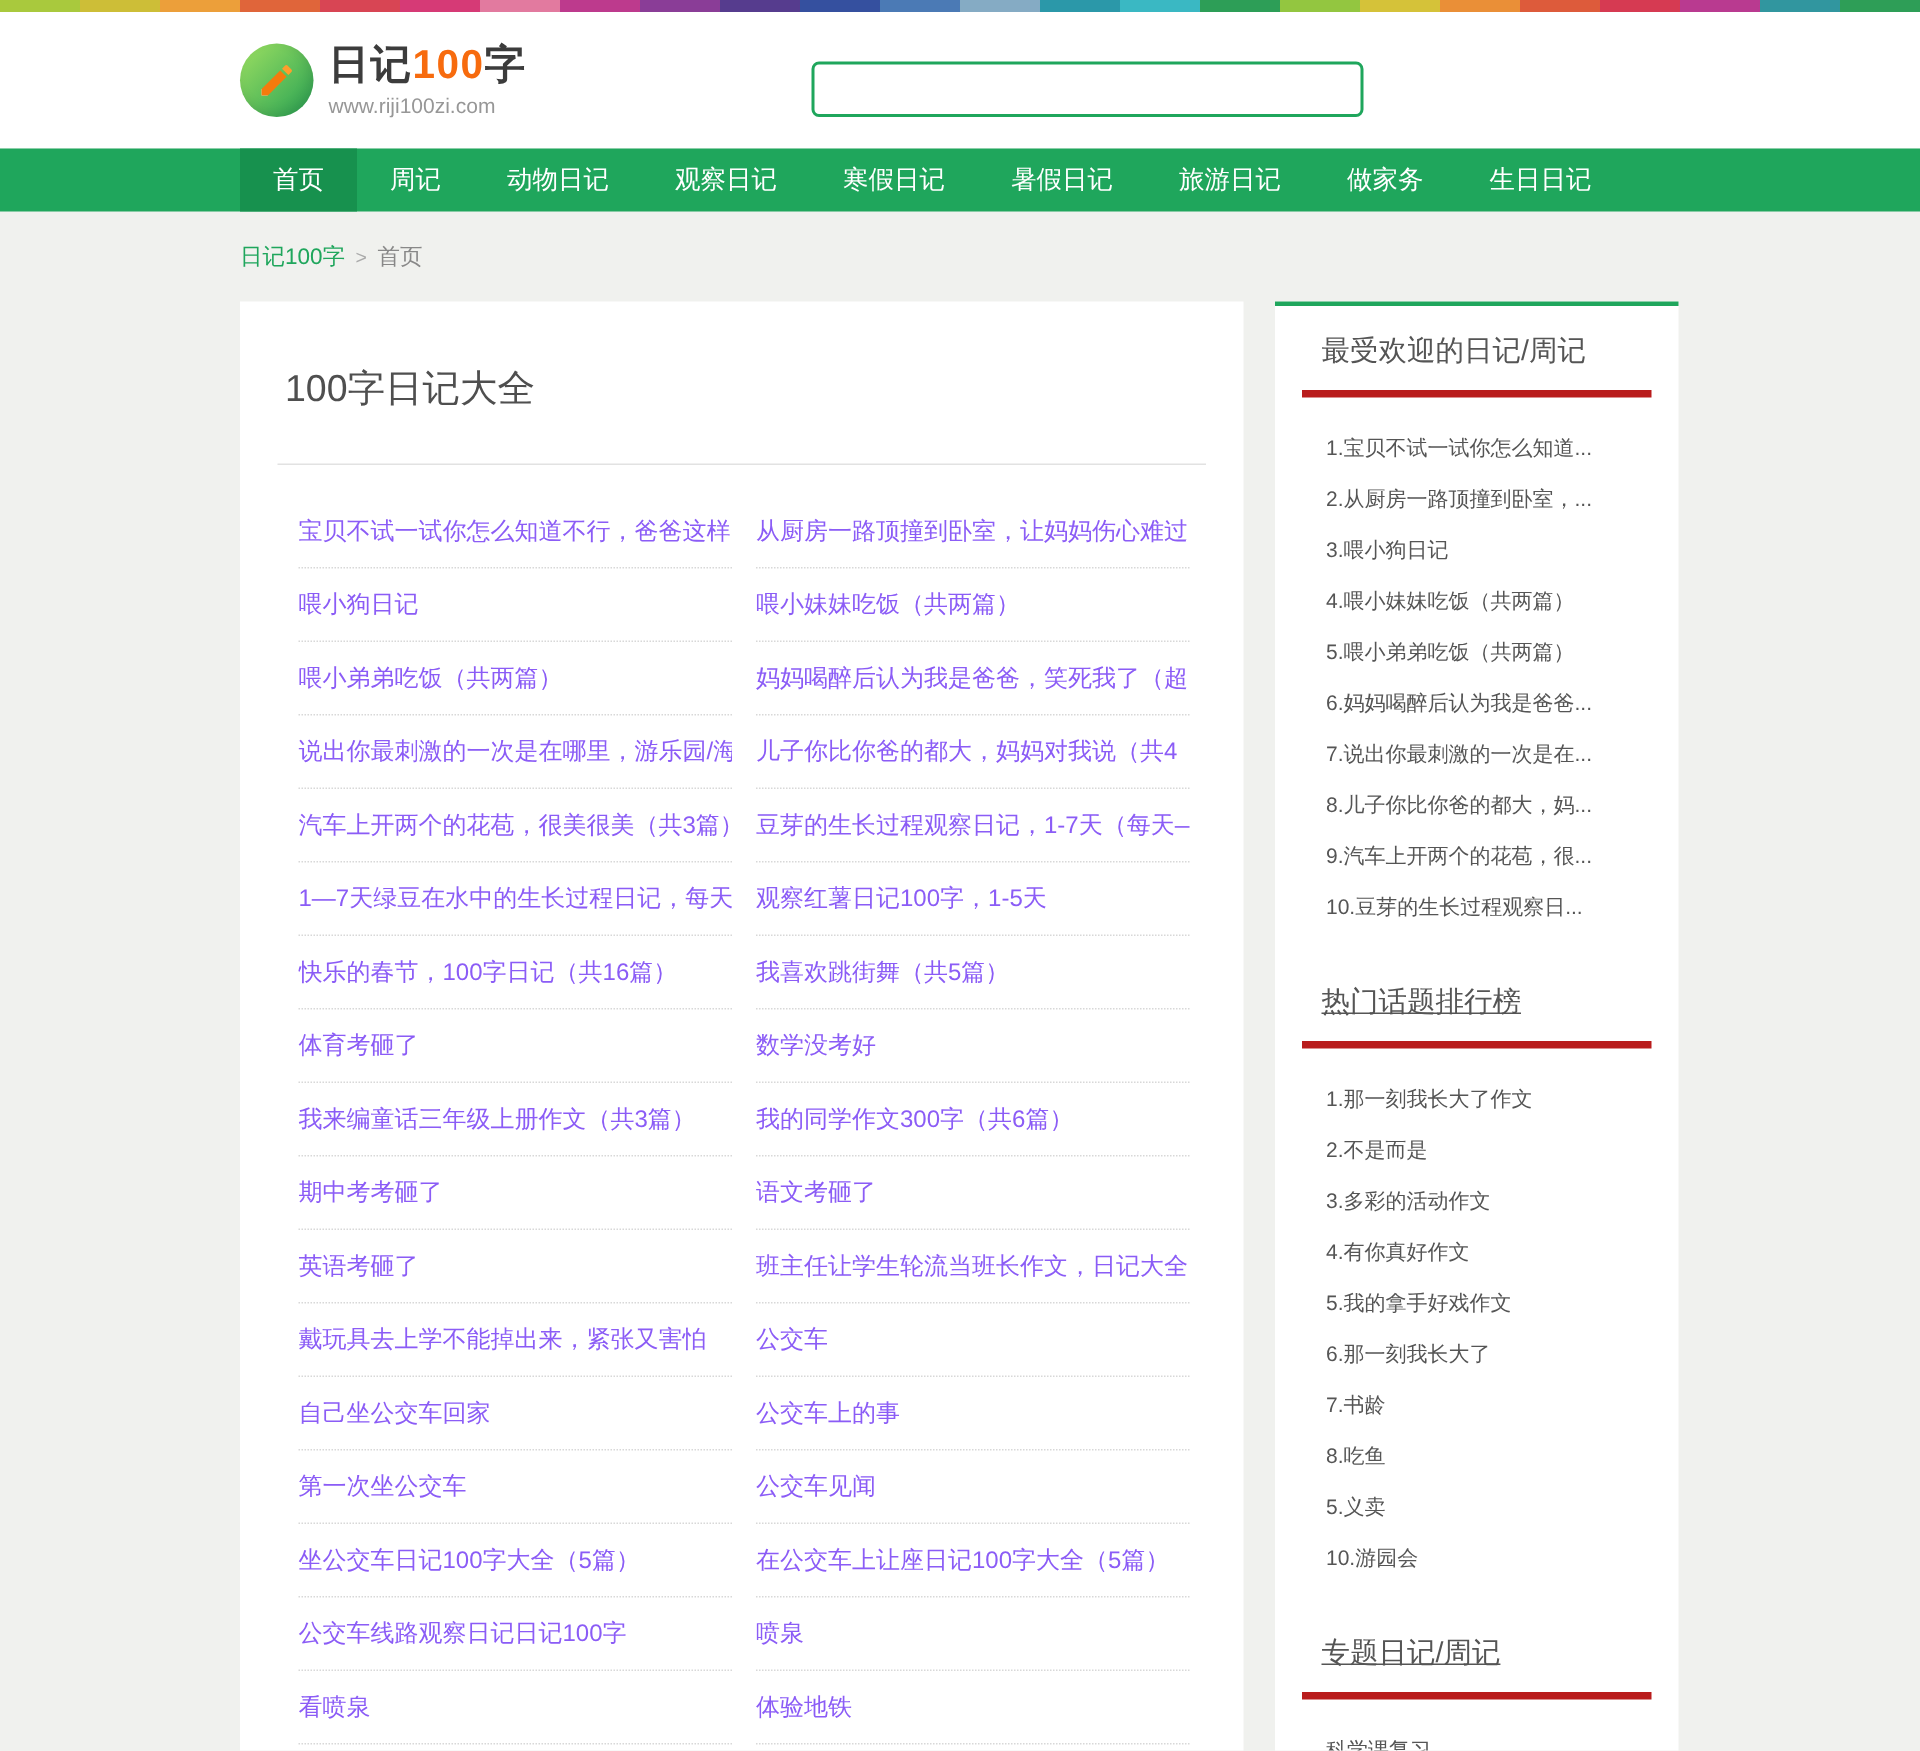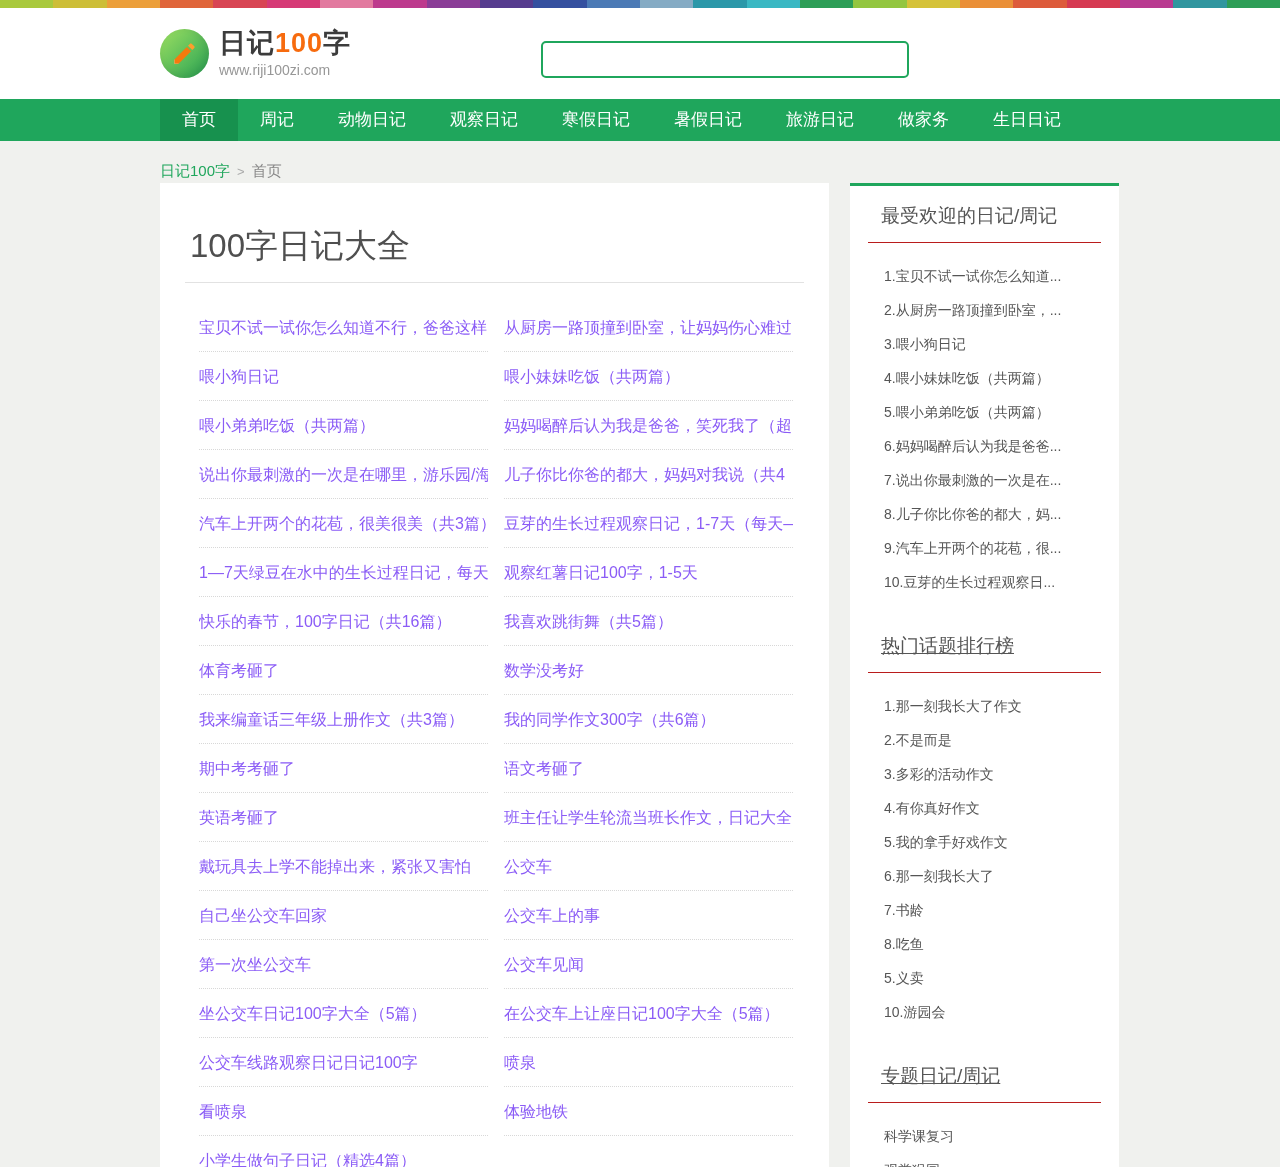--- a/index.html
+++ b/index.html
@@ -49,39 +49,39 @@
     outline:none;padding:0 10px;font-size:14px;background:#fff;color:#444;
   }
 
   
   .nav{background:var(--accent-green,#1fa65c);height:42px;}
   .nav-list{list-style:none;margin:0 auto;padding:0;display:flex;width:960px;}
   .nav-item{color:#fff;font-size:17px;line-height:42px;padding:0 22px;cursor:pointer;white-space:nowrap;}
   .nav-item.active{background:var(--accent-green-dark,#17914e);}
 
   
-  .breadcrumb{margin:21px auto 2px;font-size:15px;color:#888;}
+  .breadcrumb{margin:21px auto 20px;font-size:15px;color:#888;}
   .breadcrumb a{color:var(--accent-green,#1fa65c);text-decoration:none;cursor:pointer;}
   .breadcrumb .sep{margin:0 7px;color:#aaa;font-size:13px;}
 
   
   .content{display:flex;gap:21px;align-items:flex-start;}
   .main-card{width:669px;background:#fff;padding:41px 25px 0;}
-  .page-title{font-size:33px;font-weight:400;color:#4f4f4f;margin:0;padding:0 0 13px 5px;border-bottom:1px solid #e2e2e2;}
+  .page-title{font-size:25px;font-weight:400;color:#4f4f4f;margin:0;padding:0 0 34px 5px;border-bottom:1px solid #e2e2e2;}
   .article-list{list-style:none;margin:20px 0 0 14px;padding:0;width:594px;display:flex;flex-wrap:wrap;justify-content:space-between;}
   .article-item{
     width:289px;height:49px;line-height:49px;
     border-bottom:1px dotted #d8d8d8;
     font-size:16px;color:#8b5cf6;
     white-space:nowrap;overflow:hidden;cursor:pointer;
   }
 
   
   .sidebar{width:269px;background:#fff;border-top:3px solid var(--accent-green,#1fa65c);padding-bottom:40px;}
-  .side-title{font-size:19px;font-weight:400;color:#555;margin:17px 18px 16px;padding:0 0 13px 13px;border-bottom:1px solid #b91c1c;}
+  .side-title{font-size:19px;font-weight:400;color:#555;margin:17px 18px 16px;padding:0 0 13px 13px;border-bottom:5px solid #b91c1c;}
   .side-section + .side-section .side-title{margin-top:34px;text-decoration:underline;}
   .side-list{list-style:none;margin:10px 0 0;padding:0 16px 0 34px;}
   .side-item{font-size:14px;color:#555;line-height:34px;white-space:nowrap;overflow:hidden;cursor:pointer;}
 </style>
 </head>
 <body>
 
 <div class="stripe"></div>
 
 <header class="header">

